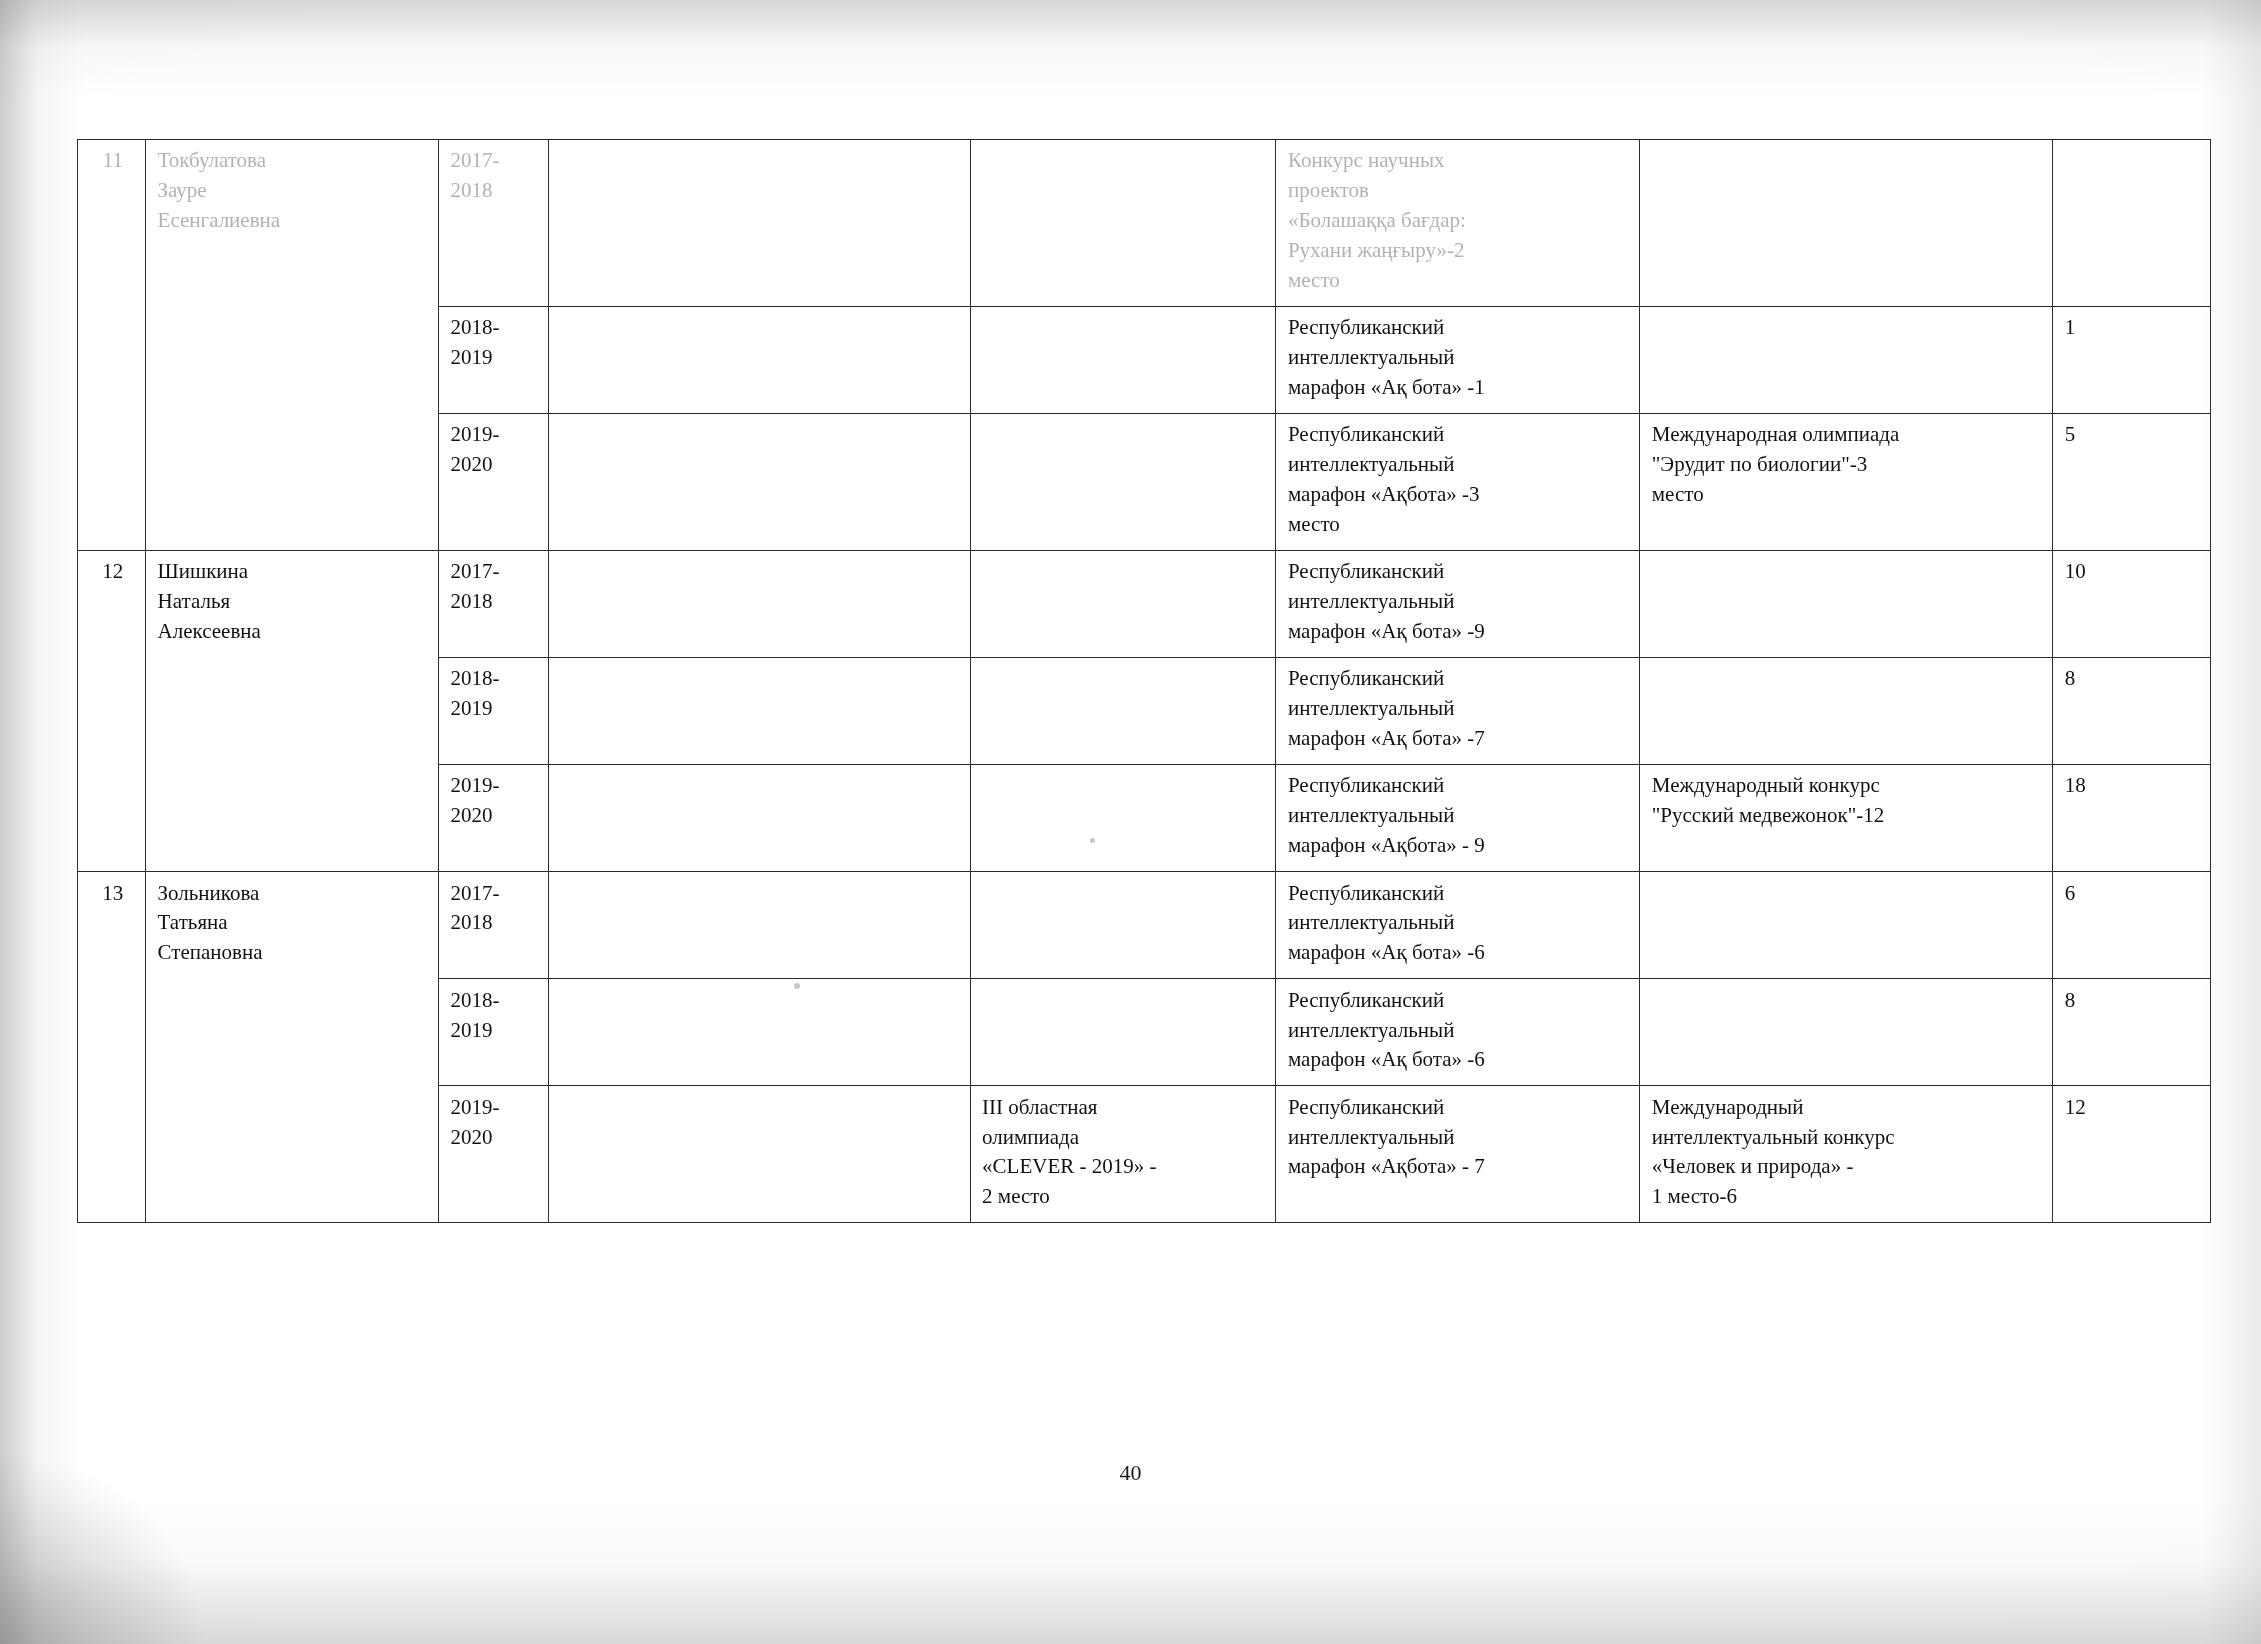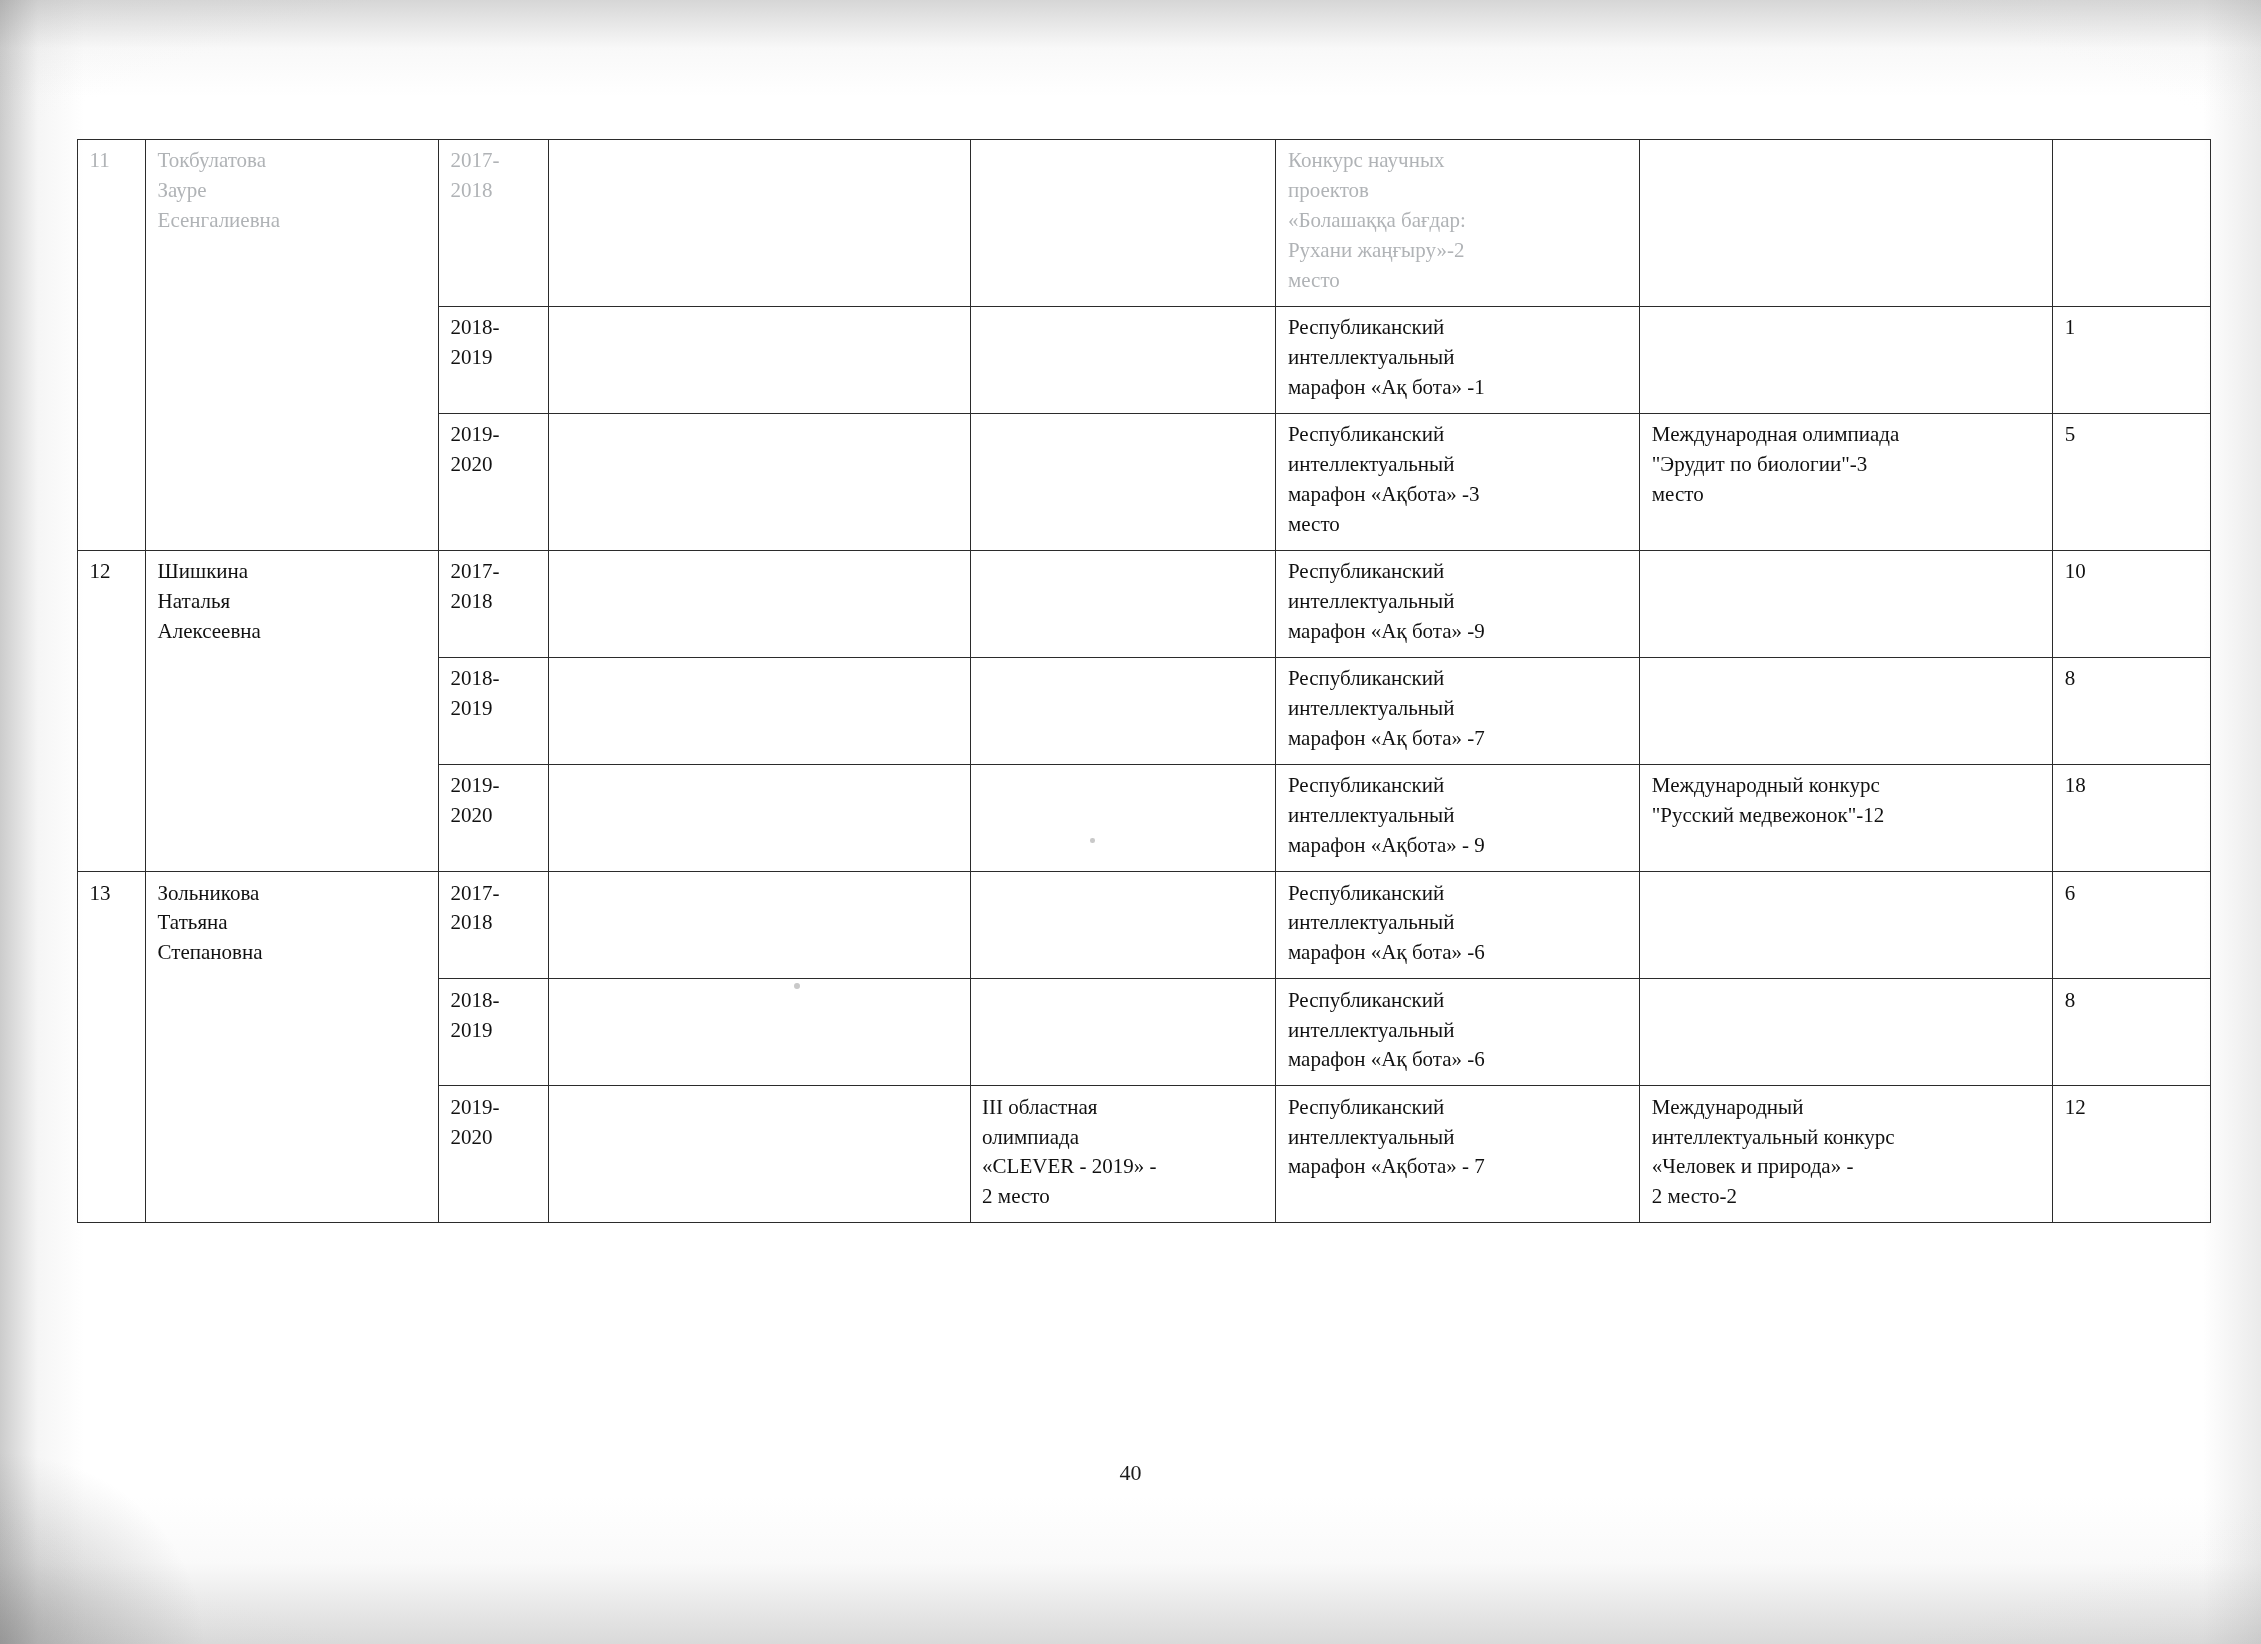--- a/index.html
+++ b/index.html
@@ -70,21 +70,21 @@
   
   col.c-num   { width: 68px; }
   col.c-name  { width: 293px; }
   col.c-year  { width: 110px; }
   col.c-blank1{ width: 422px; }
   col.c-reg   { width: 306px; }
   col.c-rep   { width: 364px; }
   col.c-intl  { width: 413px; }
   col.c-cnt   { width: 158px; }
 
-  .cell-num { text-align: left; padding-left: 14px; }
+  .cell-num { text-align: center; padding-left: 14px; }
   .cell-name { padding-left: 17px; }
   .cell-year { padding-left: 13px; }
   .cell-count { padding-left: 14px; }
 
   
   .faded {
     color: #b0b3b6;
   }
   .faded-border td { border-color: #2b2b2b; }
 
@@ -252,21 +252,21 @@
       <td class="nowrap">III областная
 олимпиада
 «CLEVER - 2019» -
 2 место</td>
       <td class="nowrap">Республиканский
 интеллектуальный
 марафон «Ақбота» - 7</td>
       <td class="nowrap">Международный
 интеллектуальный конкурс
 «Человек и природа» -
-2 место-2</td>
+1 место-6</td>
       <td class="cell-count nowrap">12</td>
     </tr>
 
   </tbody>
 </table>
 
 <div class="page-number">40</div>
 
 <div class="edge-shadow-left"></div>
 <div class="edge-shadow-top"></div>

